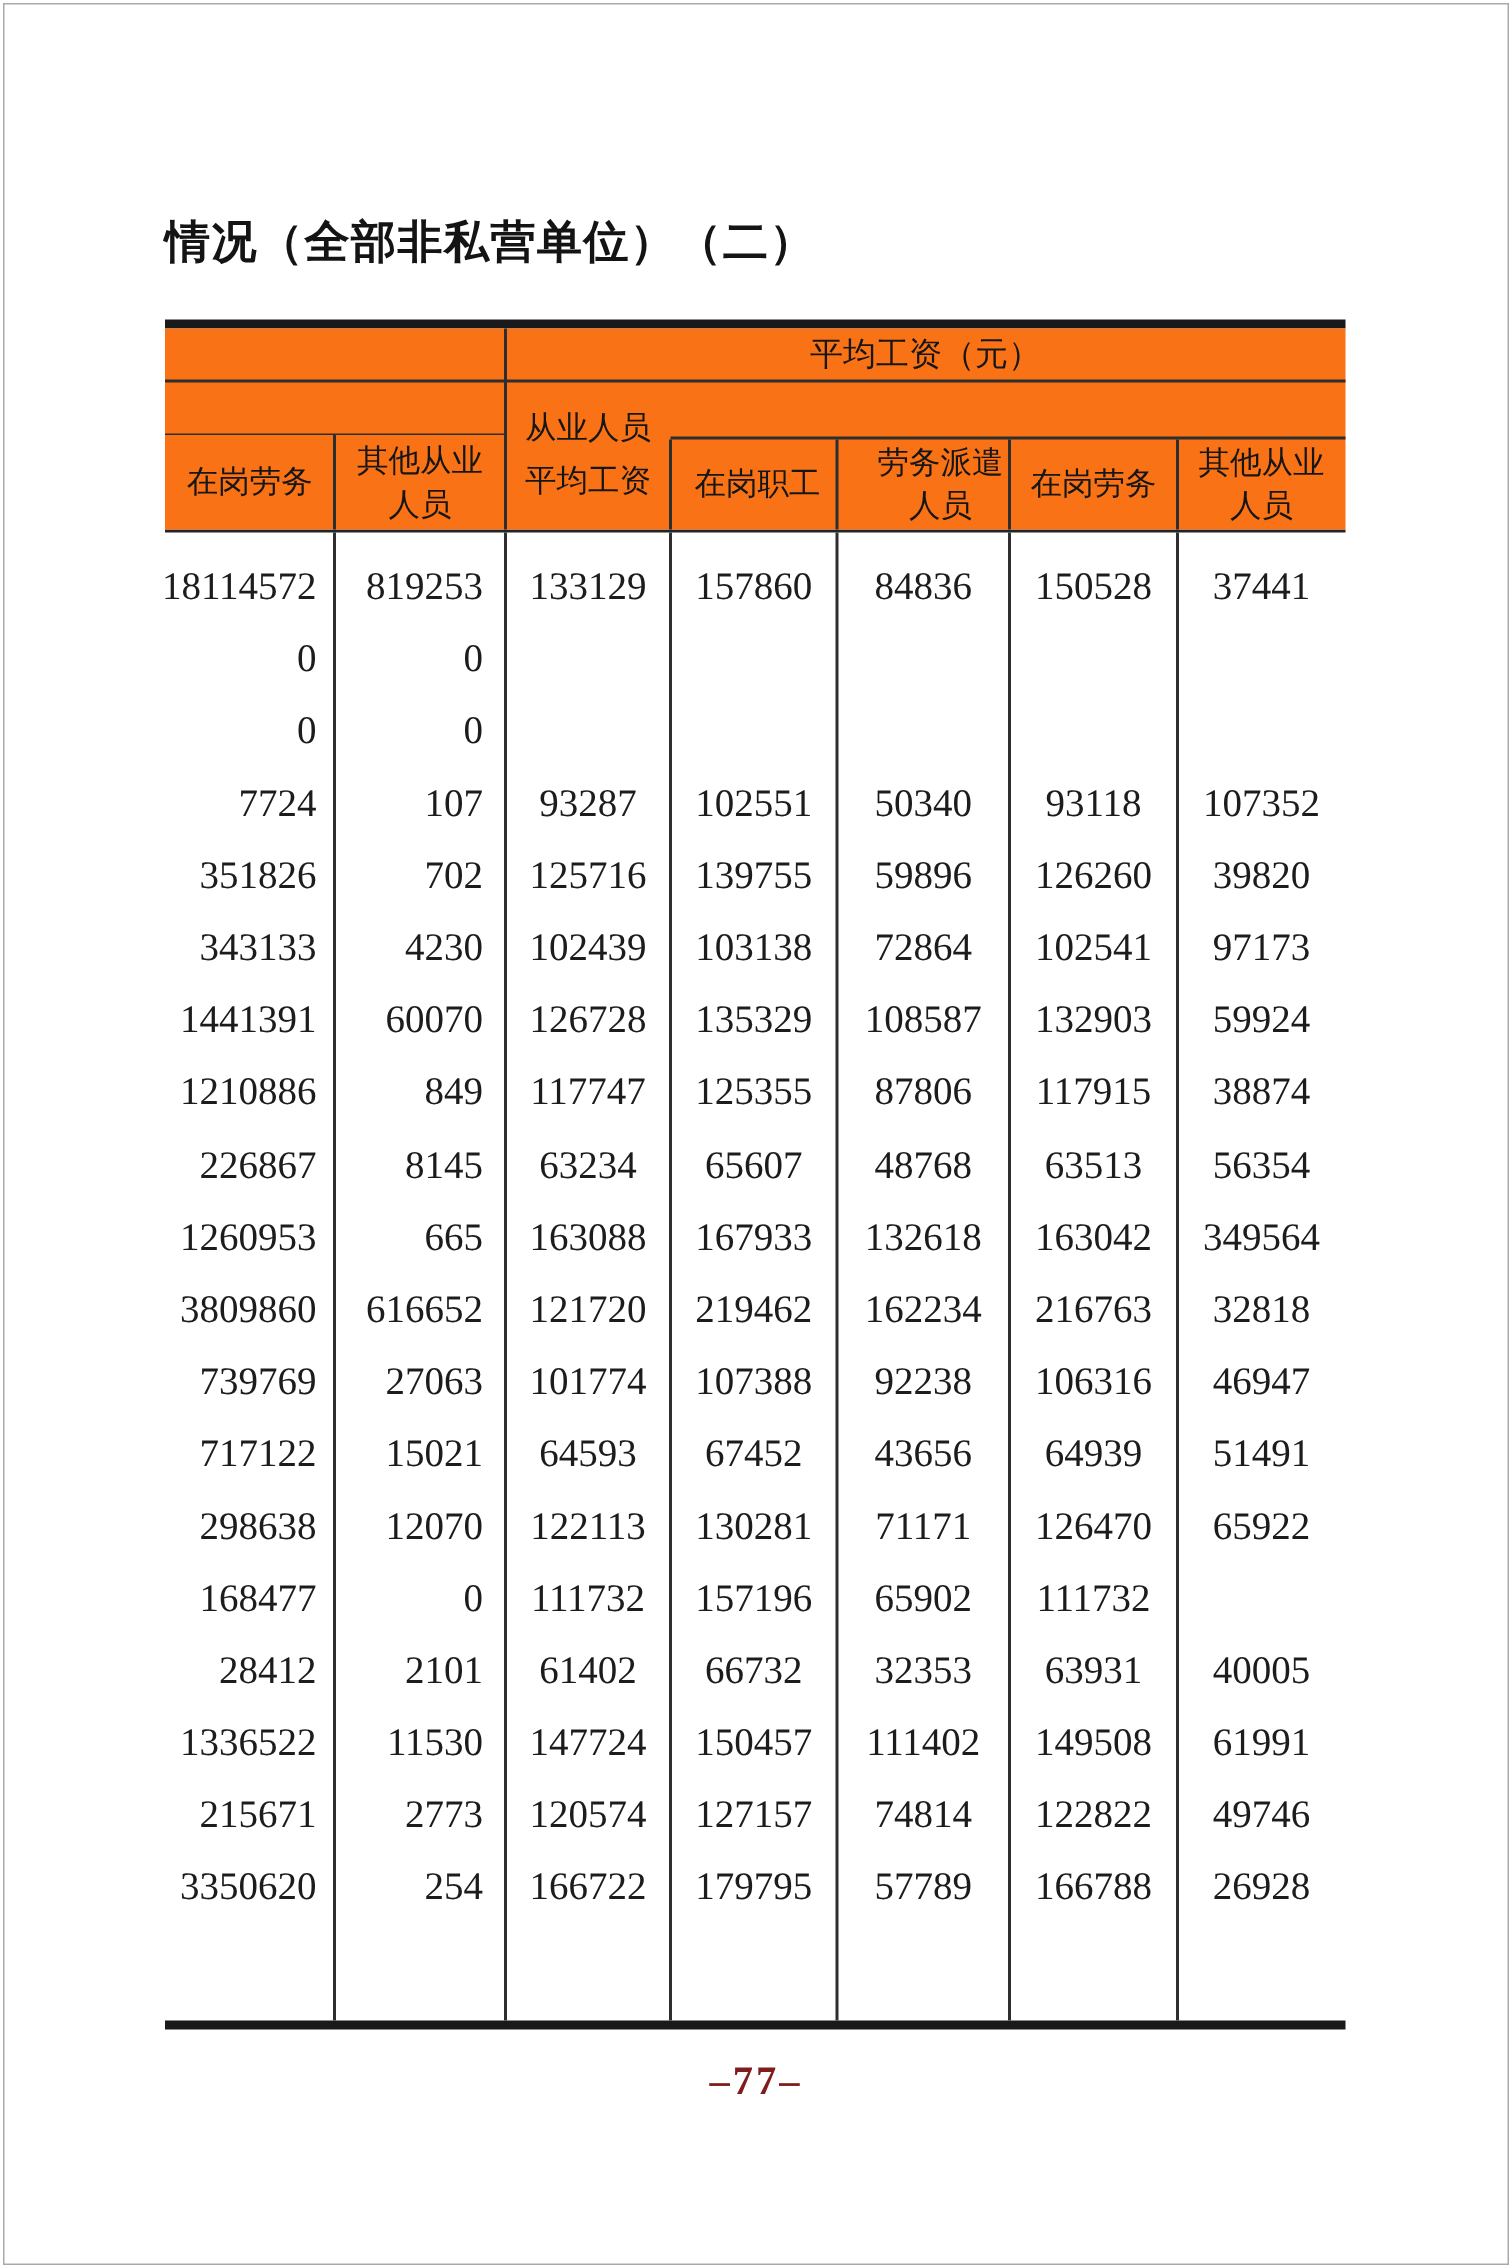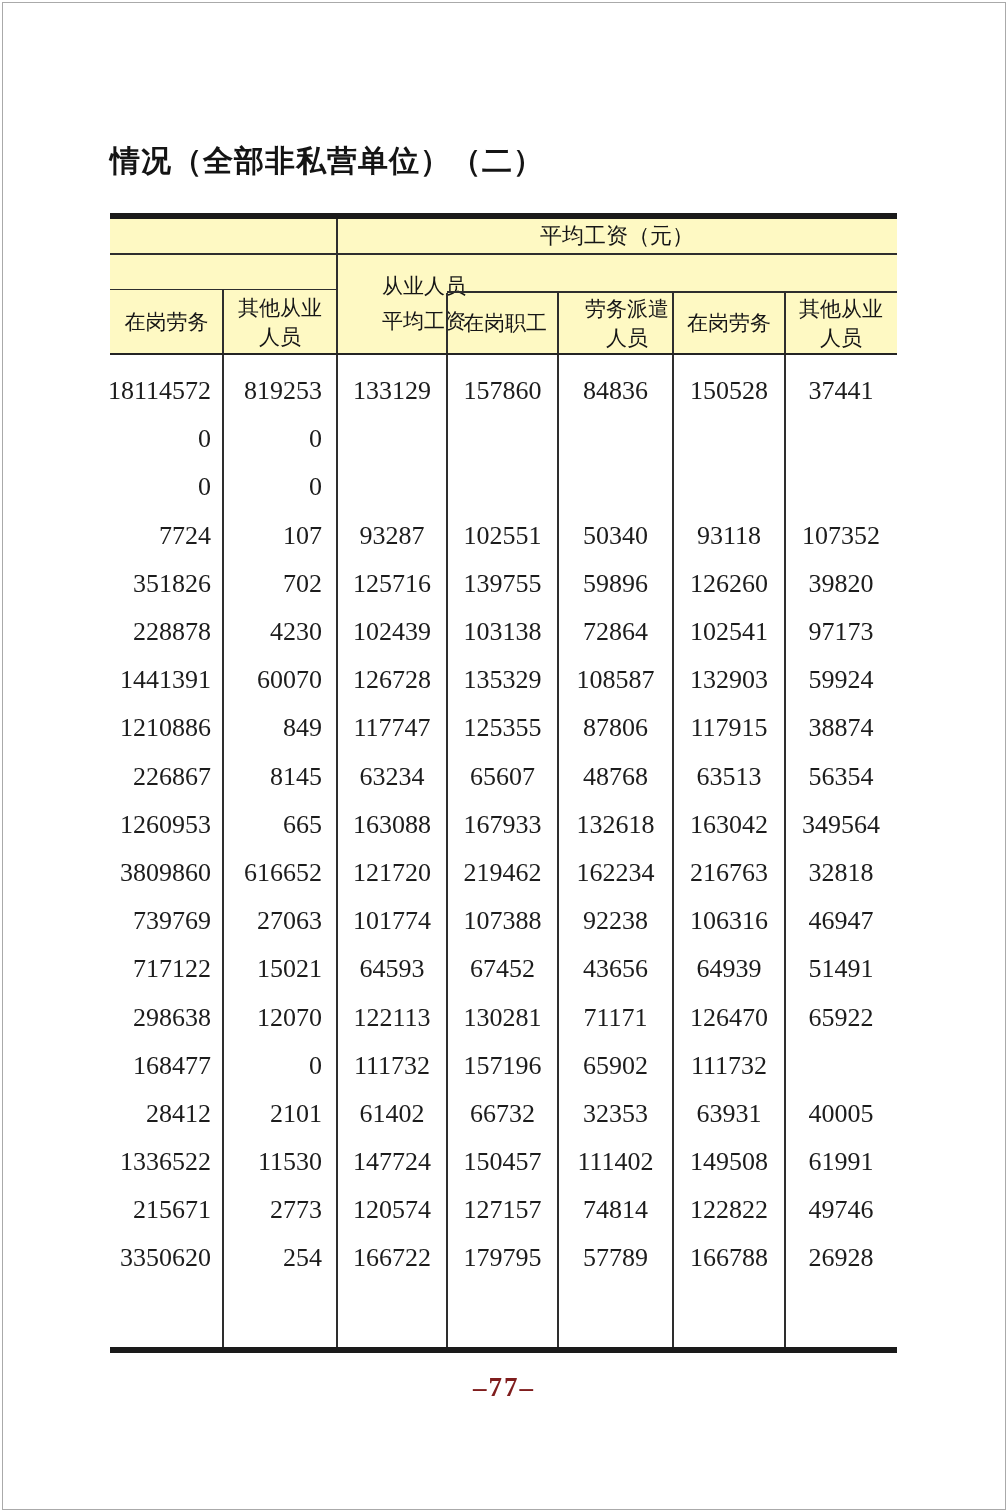--- a/index.html
+++ b/index.html
@@ -24,31 +24,31 @@
     font-family: "Liberation Sans", sans-serif;
   }
   .stats-table {
     position: absolute; left: 110px; top: 213px; width: 787px;
   }
   .rule-thick { height: 5.5px; background: #1a1a1a; }
   .rule-thin  { height: 2px;   background: #242424; }
 
   
   .thead {
-    position: relative; height: 134.5px; background: #fef9c3;
+    position: relative; height: 134.5px; background: #f97316;
     font-size: 21px; color: #161616;
   }
   .hline { position: absolute; background: #2e2e2e; height: 1.8px; }
   .vline { position: absolute; background: #2e2e2e; width: 1.6px; }
   .hcell {
     position: absolute; display: flex; flex-direction: column;
     align-items: center; justify-content: center; text-align: center;
     line-height: 29px;
   }
-  .hcell.big { line-height: 35px; margin-left: 32px; }
+  .hcell.big { line-height: 35px; }
   .group-cell {
     position: absolute; left: 227px; top: 0; width: 560px; height: 34px;
     display: flex; align-items: center; justify-content: center;
     font-size: 22px;
   }
 
   
   .tbody {
     position: relative; height: 992px; padding-top: 12px;
     font-family: "Liberation Serif", serif;
@@ -181,21 +181,21 @@
       <div class="trow">
         <div class="a-right c1">351826</div>
         <div class="a-right c2">702</div>
         <div class="a-center">125716</div>
         <div class="a-center">139755</div>
         <div class="a-center">59896</div>
         <div class="a-center">126260</div>
         <div class="a-center">39820</div>
       </div>
       <div class="trow">
-        <div class="a-right c1">228878</div>
+        <div class="a-right c1">343133</div>
         <div class="a-right c2">4230</div>
         <div class="a-center">102439</div>
         <div class="a-center">103138</div>
         <div class="a-center">72864</div>
         <div class="a-center">102541</div>
         <div class="a-center">97173</div>
       </div>
       <div class="trow">
         <div class="a-right c1">1441391</div>
         <div class="a-right c2">60070</div>

